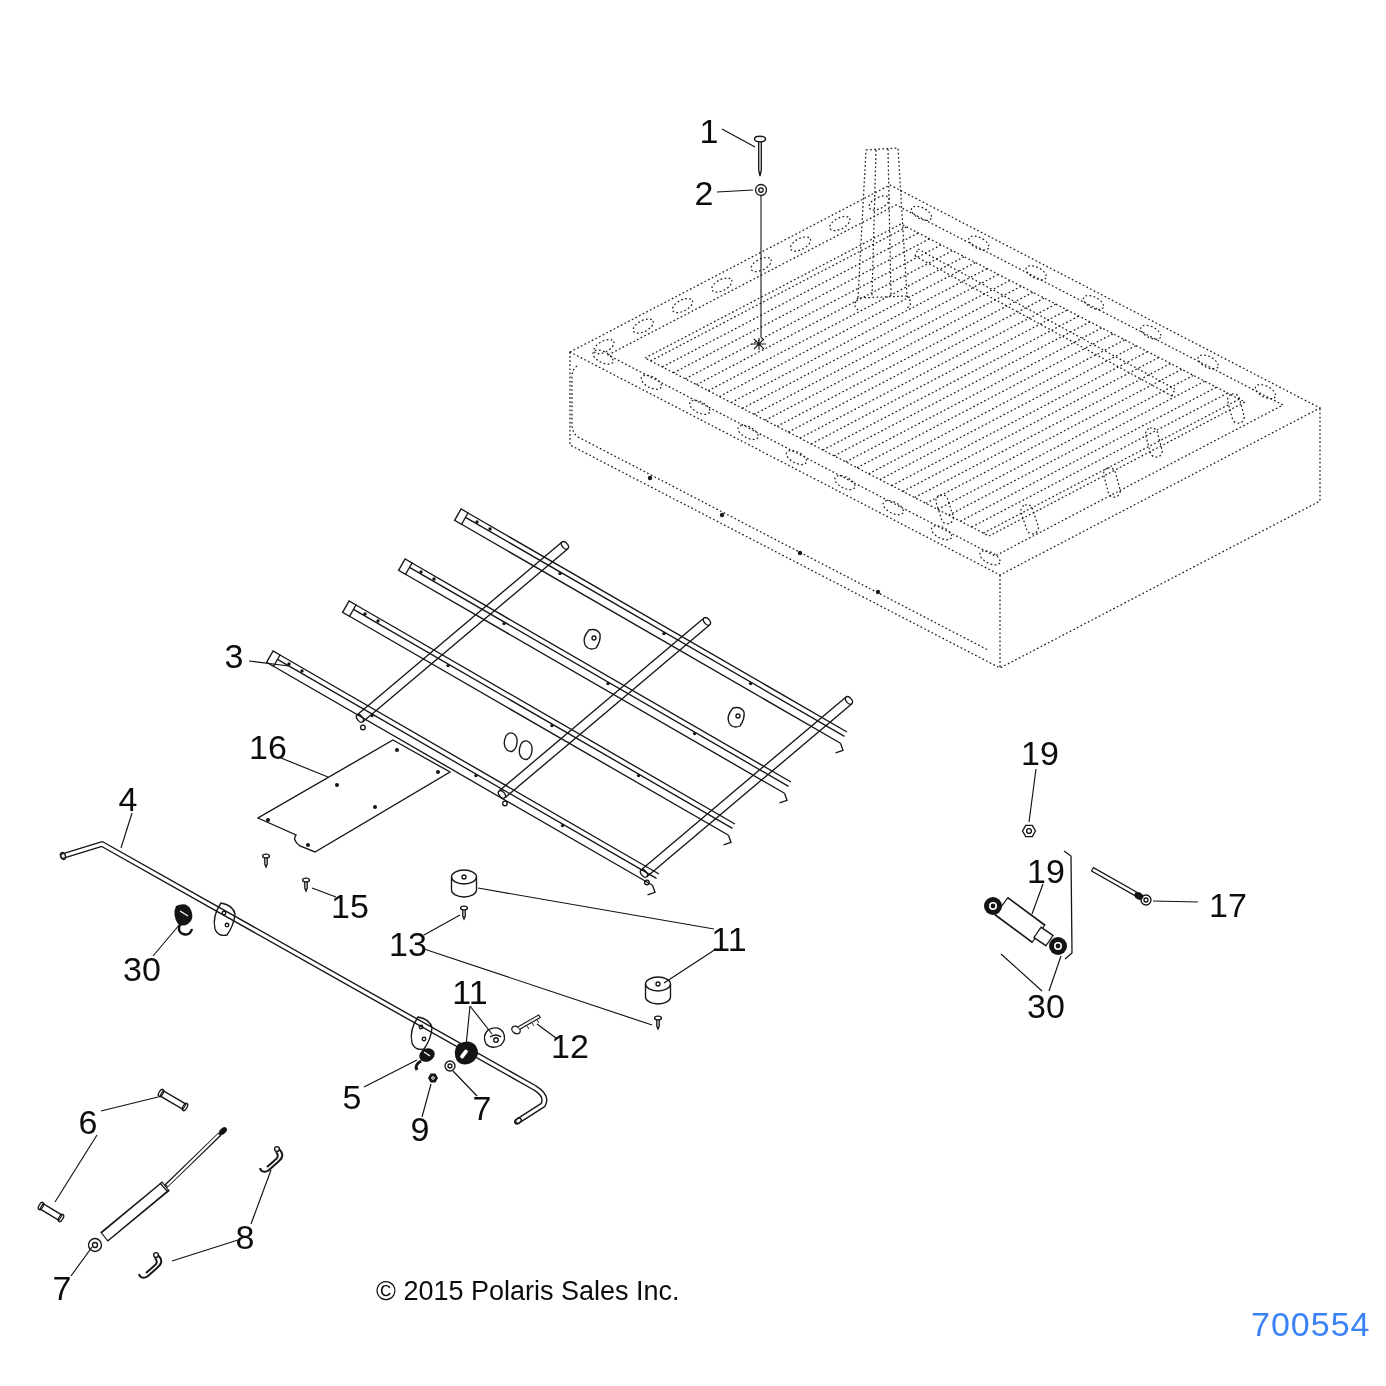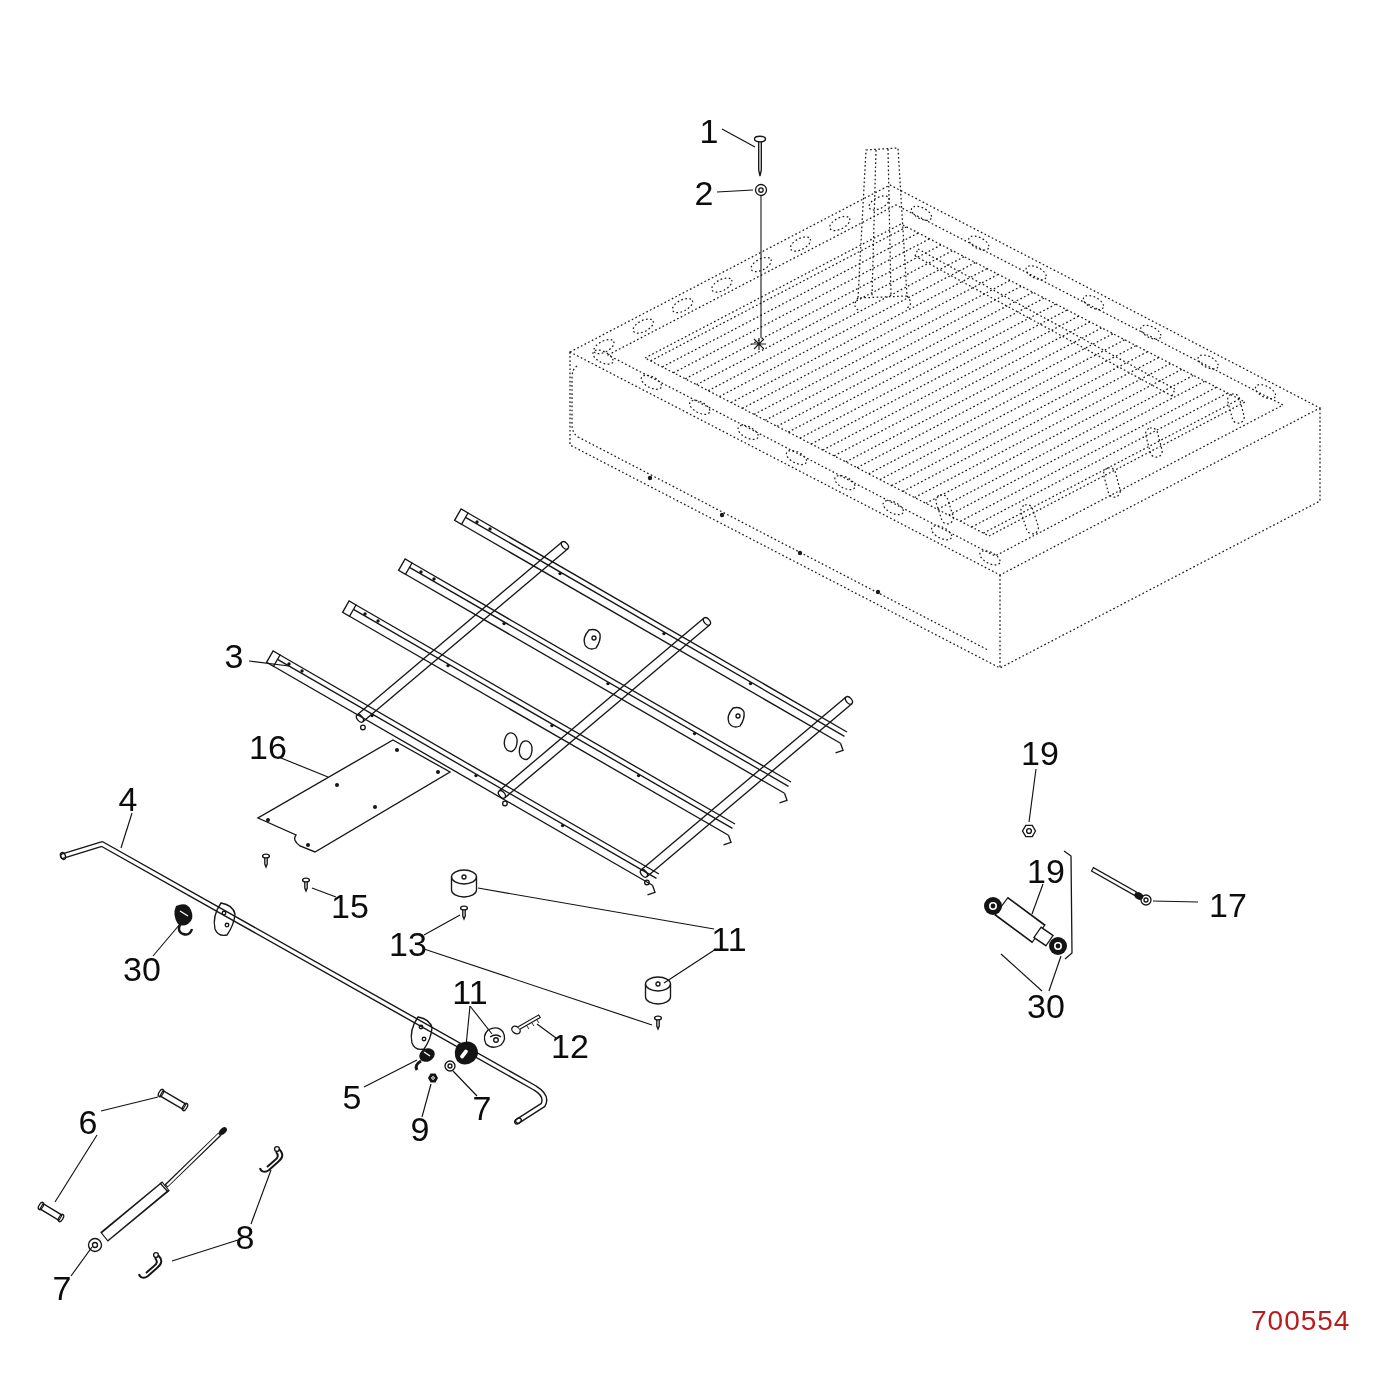--- a/index.html
+++ b/index.html
@@ -9,21 +9,21 @@
   .dot line,.dot path,.dot polygon,.dot ellipse,.dot rect,.dot circle{
       fill:none;stroke:#1c1c1c;stroke-width:1.25;stroke-dasharray:1.7 2.4;}
   .dot .fill{fill:#1c1c1c;stroke:none;stroke-dasharray:none;}
   .sol line,.sol path,.sol polygon,.sol ellipse,.sol rect,.sol circle{
       fill:none;stroke:#161616;stroke-width:1.35;}
   .sol .fill{fill:#141414;stroke:none;}
   .sol .wht{stroke:#ffffff;}
   .co{position:absolute;transform:translate(-50%,-50%);font-size:34px;color:#0c0c0c;
       line-height:1;white-space:nowrap;}
   .copyright{position:absolute;left:376px;top:1276px;font-size:27px;color:#0c0c0c;}
-  .partno{position:absolute;left:1251px;top:1305px;font-size:28px;color:#b91c1c;
+  .partno{position:absolute;left:1251px;top:1305px;font-size:34px;color:#3b82f6;
       letter-spacing:1px;}
 </style>
 </head>
 <body>
 
 <div class="stage">
 <svg width="1386" height="1386" viewBox="0 0 1386 1386">
 
   <g id="gBox" class="dot">
 
@@ -393,14 +393,15 @@
   <div class="co" style="left:408px;top:944px">13</div>
   <div class="co" style="left:729px;top:939px">11</div>
   <div class="co" style="left:350px;top:906px">15</div>
   <div class="co" style="left:268px;top:747px">16</div>
   <div class="co" style="left:1228px;top:905px">17</div>
   <div class="co" style="left:1040px;top:753px">19</div>
   <div class="co" style="left:1046px;top:871px">19</div>
   <div class="co" style="left:142px;top:969px">30</div>
   <div class="co" style="left:1046px;top:1006px">30</div>
 
+  <div class="copyright">© 2015 Polaris Sales Inc.</div>
   <div class="partno">700554</div>
 </div>
 
 </body></html>

